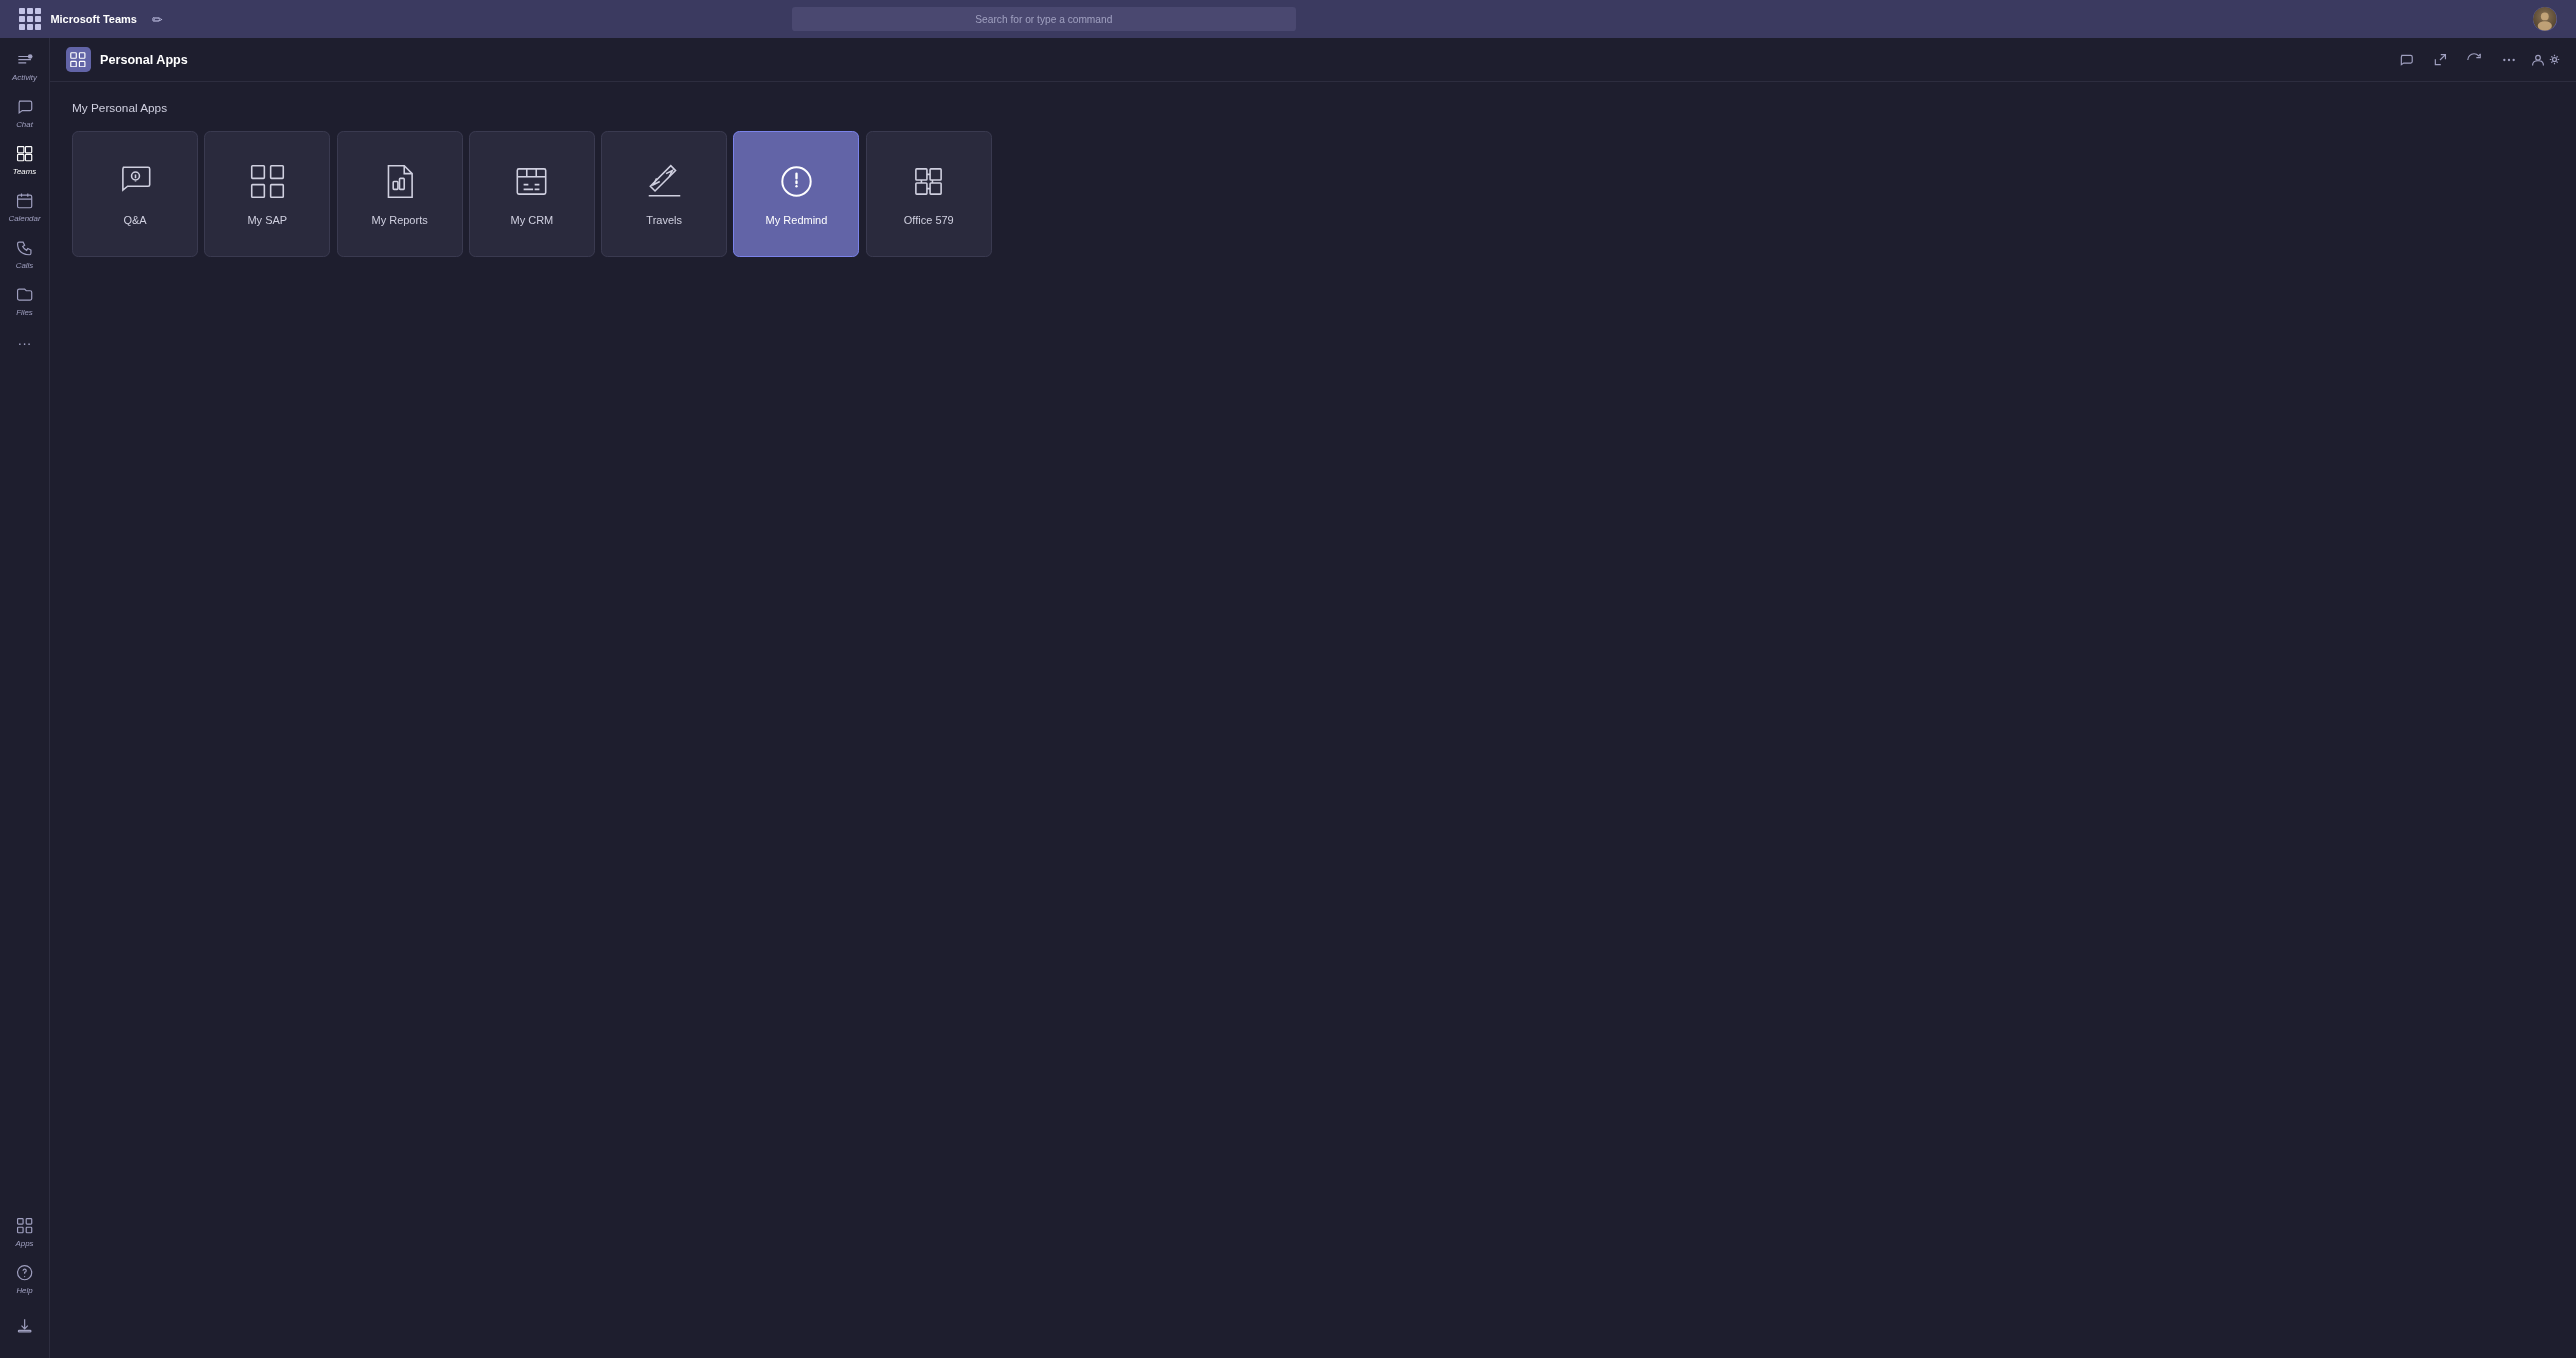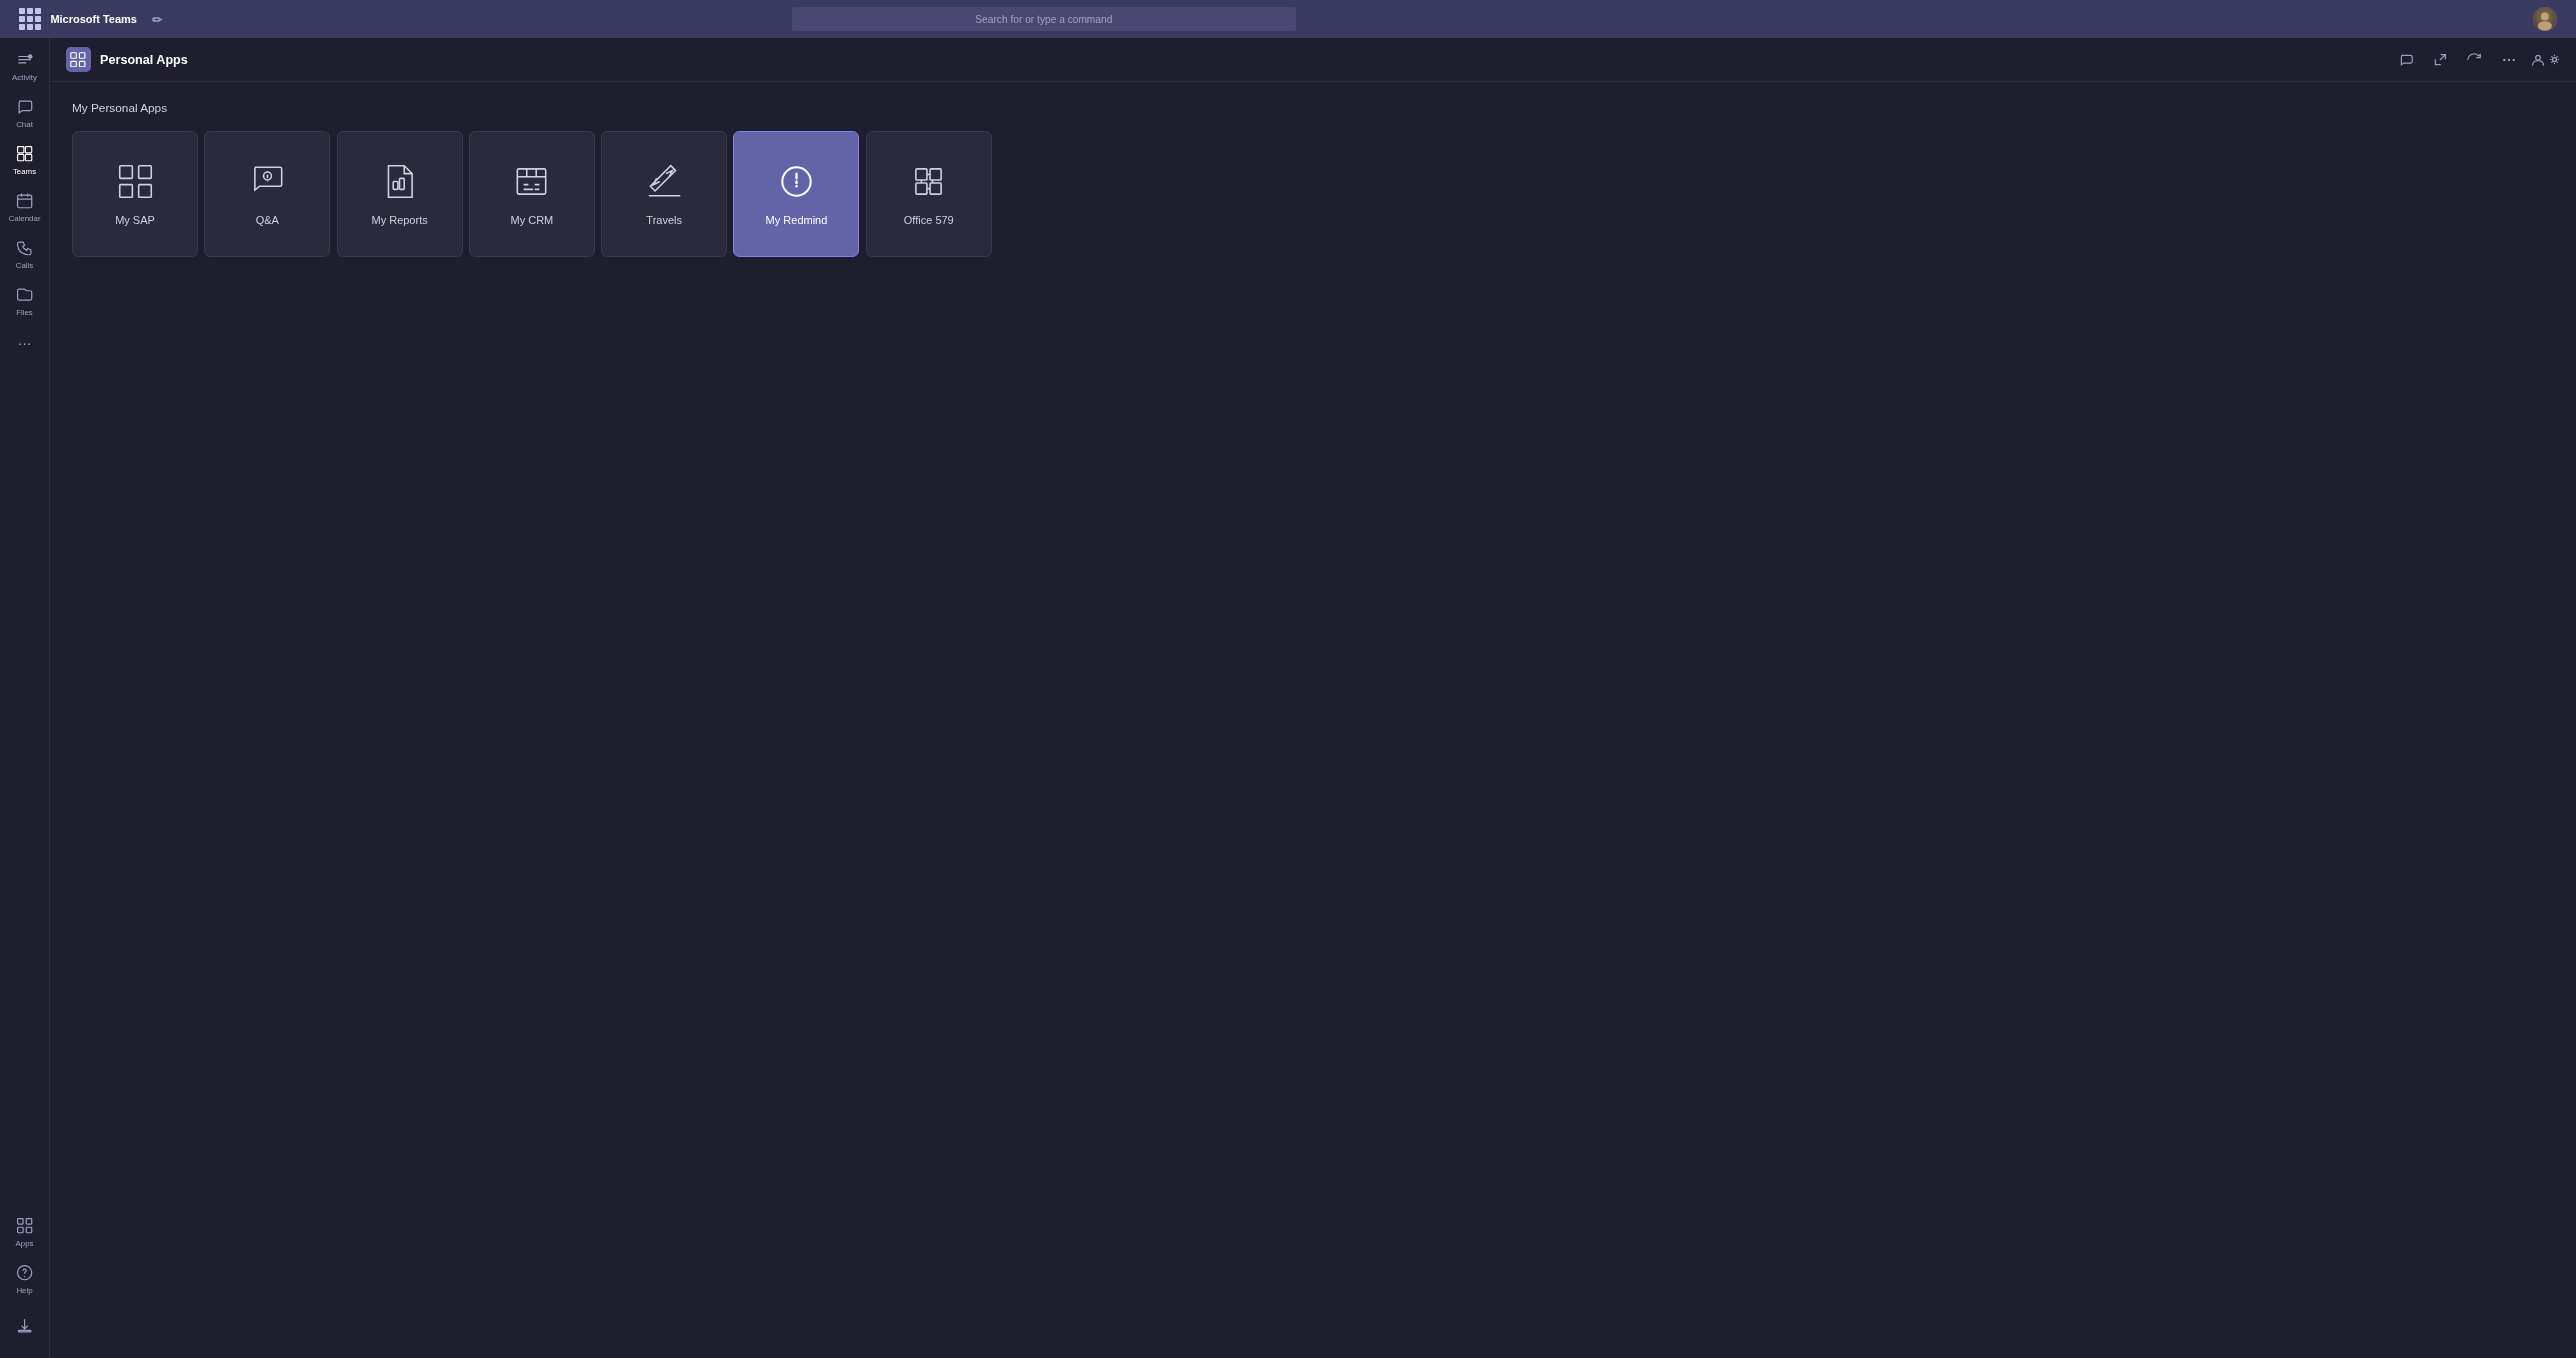--- a/index.html
+++ b/index.html
@@ -163,20 +163,21 @@
     }
 
     .sidebar-item-icon {
       font-size: 15.7px;
       line-height: 1;
     }
 
     .sidebar-item-label {
       font-size: 7.9px;
       line-height: 1;
+      font-style: italic;
     }
 
     .sidebar-spacer {
       flex: 1;
     }
 
     .sidebar-more {
       width: 44px;
       height: 31.5px;
       display: flex;
@@ -498,38 +499,38 @@
     </div>
 
     <div class="page-content">
       <h2 class="page-section-title">My Personal Apps</h2>
 
       <div class="apps-grid">
 
         <div class="app-tile">
           <div class="app-tile-icon">
             <svg width="41" height="41" viewBox="0 0 52 52" fill="none" stroke="#d0d0e0" stroke-width="2">
+              <path d="M10 8h32a2 2 0 0 1 2 2v20a2 2 0 0 1-2 2H16l-6 5V10a2 2 0 0 1 2-2z"></path>
+              <circle cx="26" cy="19" r="5"></circle>
+              <path d="M26 17v5M26 25v1"></path>
+            </svg>
+          </div>
+          <span class="app-tile-label">Q&amp;A</span>
+        </div>
+
+        <div class="app-tile">
+          <div class="app-tile-icon">
+            <svg width="41" height="41" viewBox="0 0 52 52" fill="none" stroke="#d0d0e0" stroke-width="2">
               <rect x="6" y="6" width="16" height="16" rx="1"></rect>
               <rect x="6" y="30" width="16" height="16" rx="1"></rect>
               <rect x="30" y="6" width="16" height="16" rx="1"></rect>
               <rect x="30" y="30" width="16" height="16" rx="1"></rect>
             </svg>
           </div>
           <span class="app-tile-label">My SAP</span>
-        </div>
-
-        <div class="app-tile">
-          <div class="app-tile-icon">
-            <svg width="41" height="41" viewBox="0 0 52 52" fill="none" stroke="#d0d0e0" stroke-width="2">
-              <path d="M10 8h32a2 2 0 0 1 2 2v20a2 2 0 0 1-2 2H16l-6 5V10a2 2 0 0 1 2-2z"></path>
-              <circle cx="26" cy="19" r="5"></circle>
-              <path d="M26 17v5M26 25v1"></path>
-            </svg>
-          </div>
-          <span class="app-tile-label">Q&amp;A</span>
         </div>
 
         <div class="app-tile">
           <div class="app-tile-icon">
             <svg width="41" height="41" viewBox="0 0 52 52" fill="none" stroke="#d0d0e0" stroke-width="2">
               <path d="M12 6h20l10 10v30H12z"></path>
               <path d="M32 6v10h10"></path>
               <rect x="18" y="26" width="6" height="10" rx="1"></rect>
               <rect x="26" y="22" width="6" height="14" rx="1"></rect>
             </svg>

